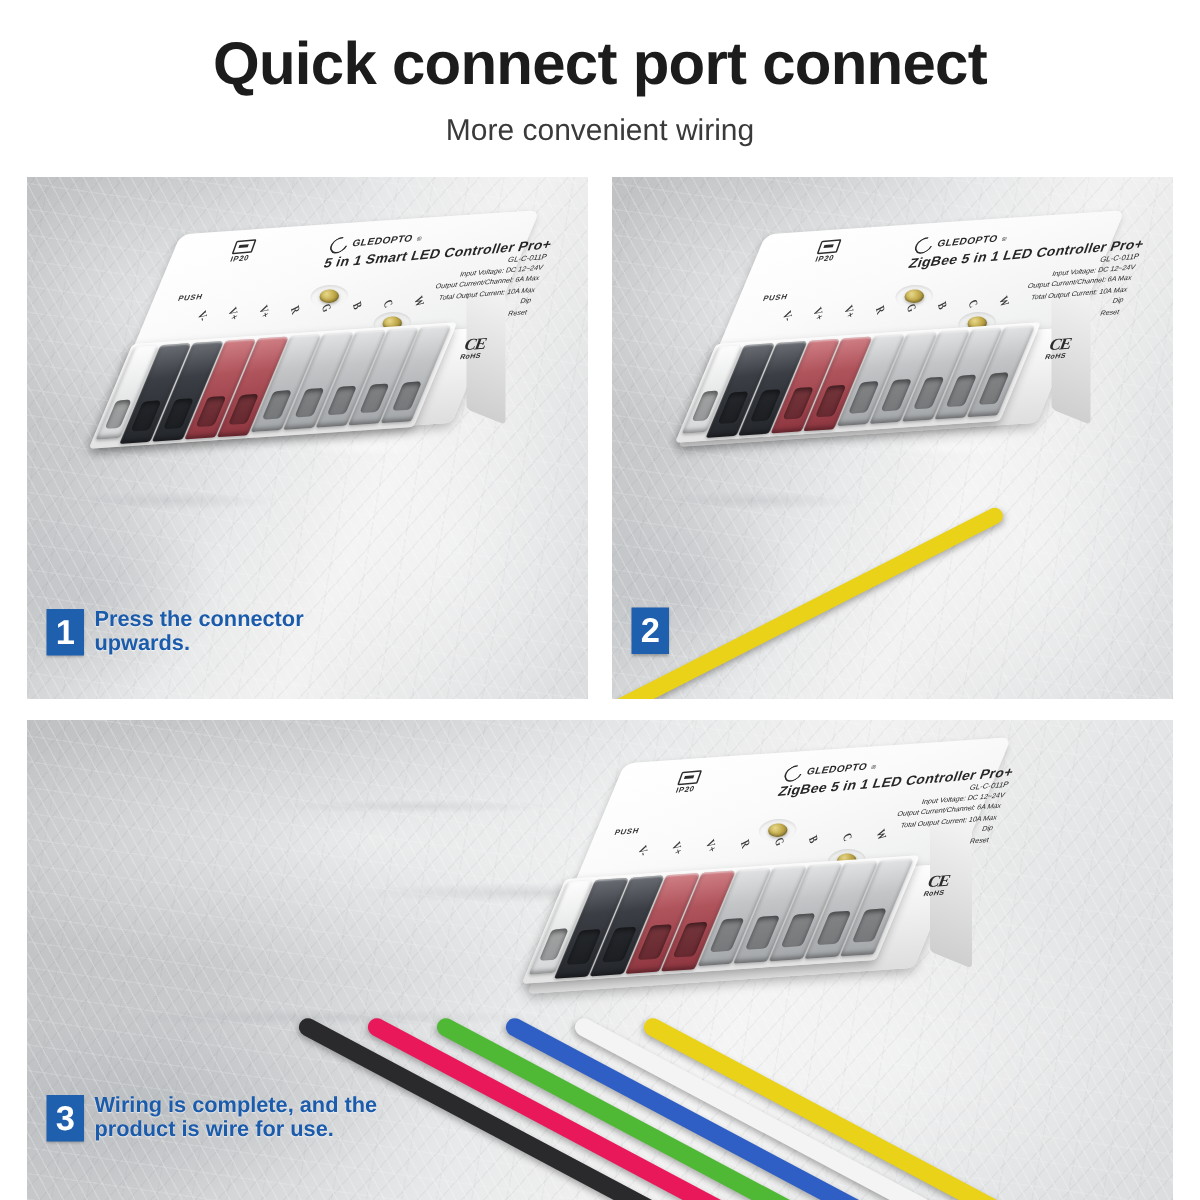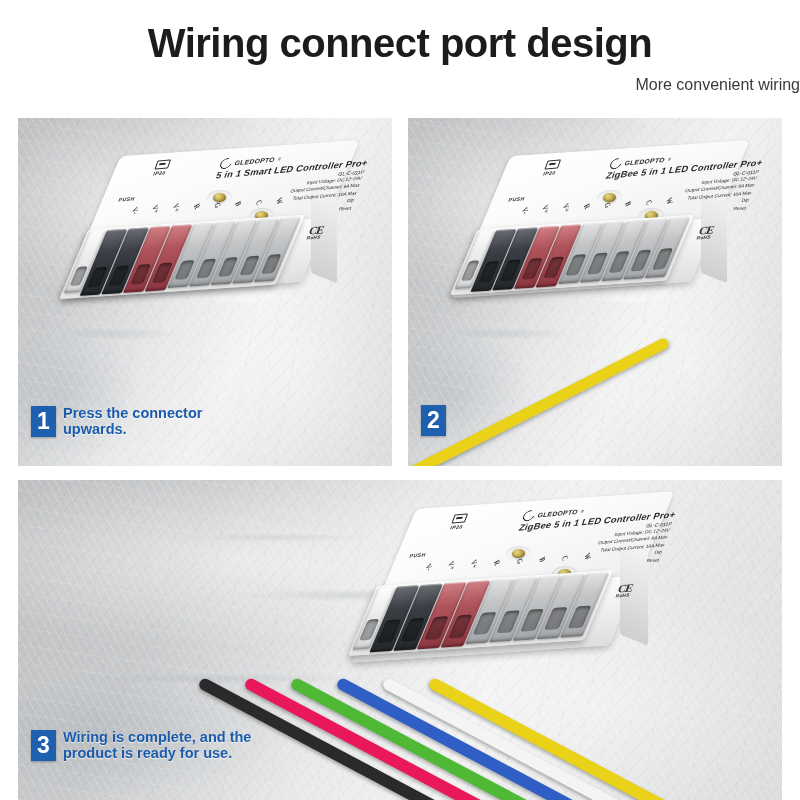--- a/index.html
+++ b/index.html
@@ -30,25 +30,24 @@
     font-size: 40px;
     font-weight: bold;
     letter-spacing: -0.5px;
     color: #1c1c1c;
     font-family: "Liberation Sans", sans-serif;
     line-height: 1.05;
   }
   .subtitle {
     margin: 0;
     padding-top: 12px;
-    font-size: 16px;
+    font-size: 20px;
     font-weight: normal;
     color: #3a3a3a;
     font-family: "Liberation Sans", sans-serif;
-    text-align: right;
   }
 
   
   .panels {
     position: absolute;
     left: 0; top: 118px;
     width: 800px;
     height: 682px;
   }
   .panel {
@@ -281,21 +280,21 @@
     line-height: 1.12;
     text-shadow: 0 1px 1px rgba(255,255,255,.75);
     font-family: "Liberation Sans", sans-serif;
     white-space: pre-line;
   }
 </style>
 </head>
 <body>
 
 <div class="header">
-  <h1 class="title">Wiring connect port design</h1>
+  <h1 class="title">Quick connect port connect</h1>
   <p class="subtitle">More convenient wiring</p>
 </div>
 
 <div class="panels">
 
   <div class="panel" id="panel-1">
     <div class="bg"></div>
     <div class="bg-scratch"></div>
 
     <div class="device-wrap" style="left:45px; top:20px; width:290px; height:200px;">
@@ -517,17 +516,17 @@
     <div class="wire" style="left:320px; top:196px; width:330px; height:12px; background:#2f5fc4;
          transform: rotate(28deg); transform-origin: left center;"></div>
     <div class="wire" style="left:366px; top:196px; width:330px; height:12px; background:#f4f4f4;
          transform: rotate(28deg); transform-origin: left center;"></div>
     <div class="wire" style="left:412px; top:196px; width:330px; height:12px; background:#ead218;
          transform: rotate(28deg); transform-origin: left center;"></div>
 
     <div class="step" style="left:13px; top:249px;">
       <div class="step-num">3</div>
       <div class="step-text">Wiring is complete, and the
-product is ready for use.</div>
+product is wire for use.</div>
     </div>
   </div>
 
 </div>
 
 </body></html>

